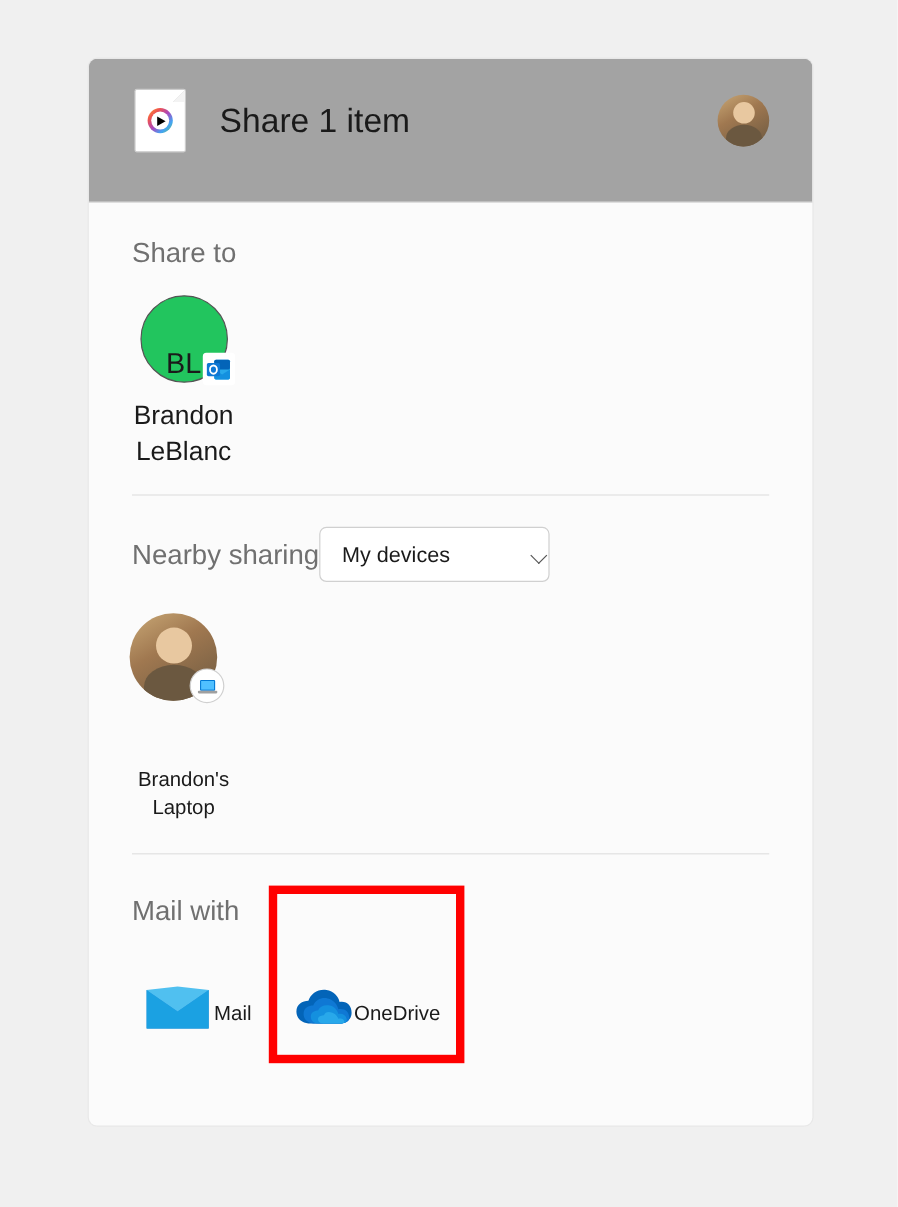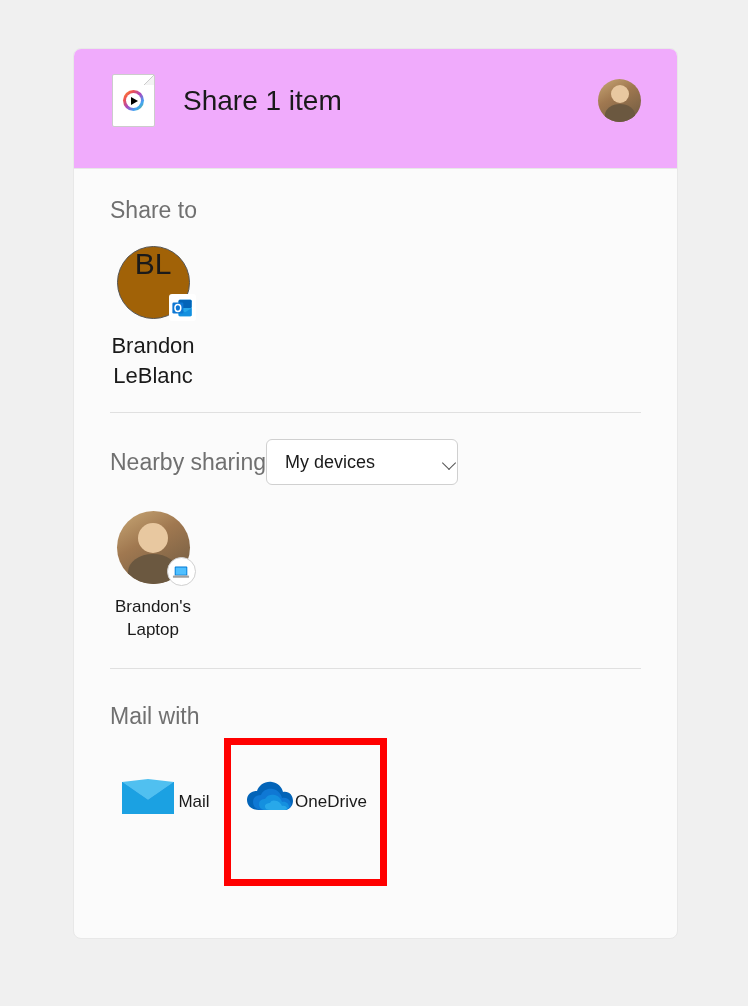--- a/index.html
+++ b/index.html
@@ -16,21 +16,21 @@
       top: 48px;
       width: 605px;
       height: 891px;
       background: #fbfbfb;
       border: 1px solid #e8e8e8;
       border-radius: 8px;
       overflow: hidden;
     }
     .header {
       height: 120px;
-      background: #f0abfc;
+      background: #a3a3a3;
       border-bottom: 1px solid #e8e8e8;
       display: flex;
       align-items: center;
       padding: 0 36px 16px 38px;
     }
     .file-icon-box {
       width: 43px;
       height: 53px;
       background: #ffffff;
       border: 1px solid #cccccc;
@@ -132,26 +132,26 @@
     }
     .contact-avatar-wrap {
       position: relative;
       width: 73px;
       height: 73px;
     }
     .contact-avatar {
       width: 73px;
       height: 73px;
       border-radius: 50%;
-      background: #a16207;
+      background: #22c55e;
       border: 1px solid #545454;
       display: flex;
-      align-items: flex-start;
-      justify-content: center;
-      font-size: 30px;
+      align-items: flex-end;
+      justify-content: center;
+      font-size: 24px;
       font-weight: 400;
       color: #1a1a1a;
     }
     .app-badge {
       position: absolute;
       bottom: -2px;
       right: -6px;
       width: 27px;
       height: 27px;
       border-radius: 3px;
@@ -211,23 +211,23 @@
       width: 9px;
       height: 9px;
       border-right: 1.5px solid #555;
       border-bottom: 1.5px solid #555;
       transform: rotate(45deg);
     }
     .device {
       width: 90px;
       display: flex;
       flex-direction: column;
-      align-items: center;
       cursor: pointer;
       margin-left: -2px;
+      gap: 43px;
     }
     .device-avatar-wrap {
       position: relative;
       width: 73px;
       height: 73px;
     }
     .device-avatar {
       width: 73px;
       height: 73px;
       border-radius: 50%;

